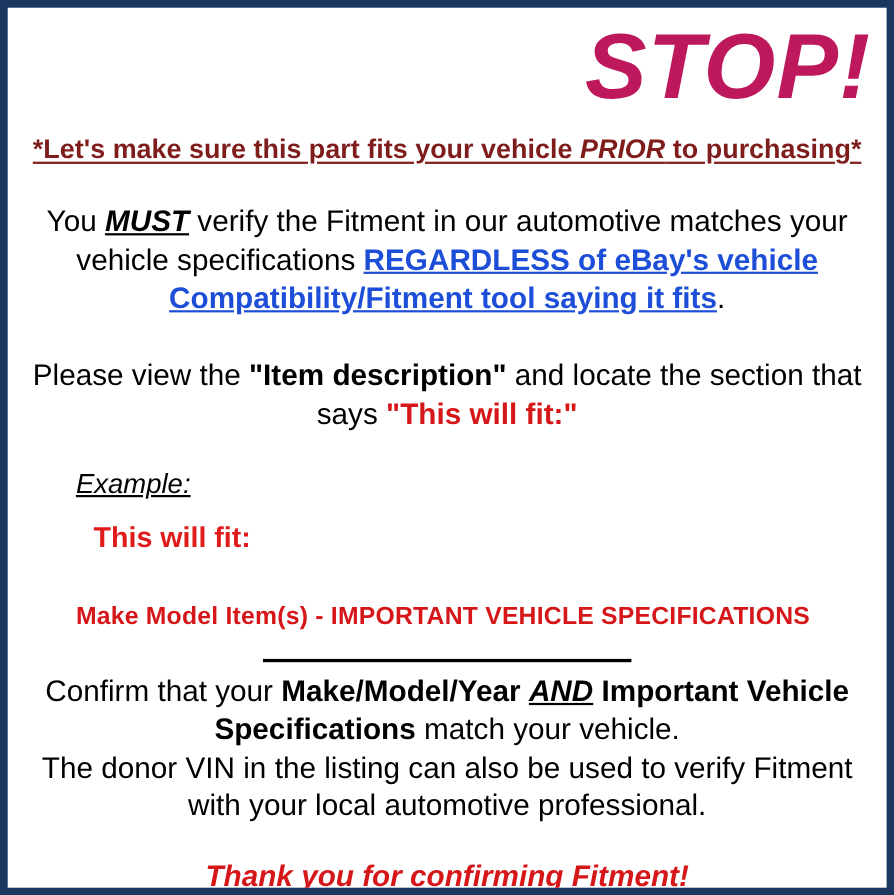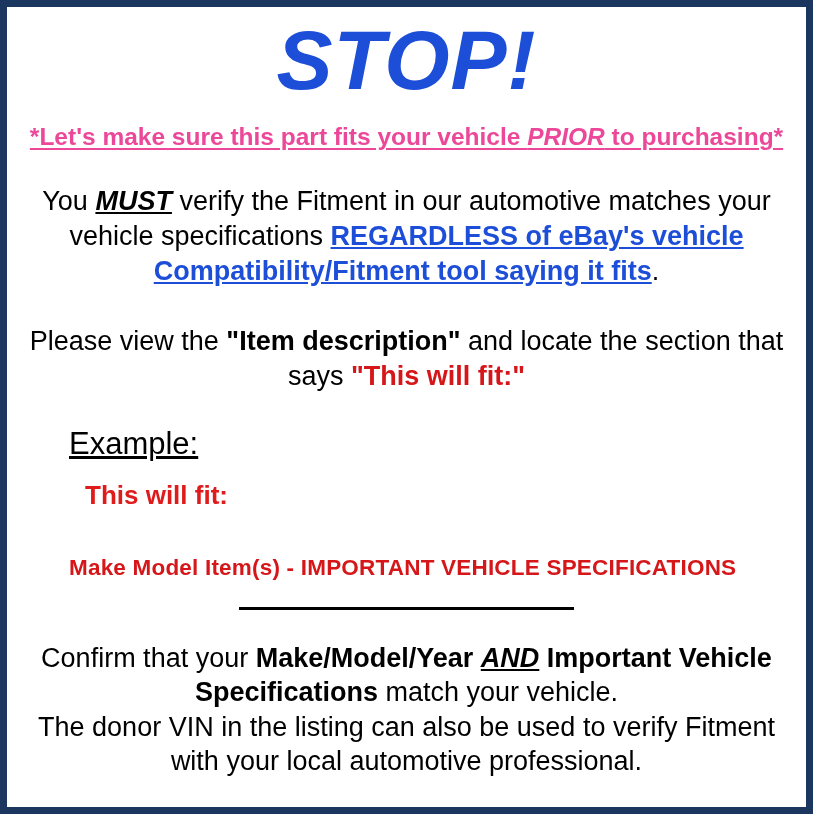--- a/index.html
+++ b/index.html
@@ -33,32 +33,33 @@
 
   
   #stop-heading {
     margin: 0;
     padding-top: 12px;
     font-family: "Liberation Sans", sans-serif;
     font-size: 84px;
     line-height: 0.98;
     font-weight: bold;
     font-style: italic;
-    color: #1d4ed8;
+    color: #be185d;
     letter-spacing: 1px;
+    text-align: right;
   }
 
   
   #subheading {
     margin: 0;
     padding-top: 22px;
     font-size: 24.5px;
     line-height: 1.15;
     font-weight: bold;
-    color: #ec4899;
+    color: #7f1d1d;
     text-decoration: underline;
     text-underline-offset: 3px;
     white-space: nowrap;
   }
   #subheading .ital {
     font-style: italic;
   }
 
   
   .body-para {
@@ -95,22 +96,23 @@
   }
 
   
   #example-block {
     margin-top: 32px;
     text-align: left;
     padding-left: 48px;
   }
   #example-label {
     margin: 0;
-    font-size: 31px;
-    line-height: 1.2;
+    font-size: 25px;
+    line-height: 1.2;
+    font-style: italic;
     color: #000000;
     text-decoration: underline;
     text-underline-offset: 2px;
     display: inline-block;
   }
   #example-fit-line {
     margin: 16px;
     padding-top: 2px;
     font-size: 26px;
     line-height: 1.2;
@@ -136,21 +138,20 @@
     width: 335px;
     height: 3px;
     background: #000000;
     margin: 0 auto;
     border: 0;
   }
 
   
   #para-confirm {
     padding: 0 12px;
-    margin-top: 22px;
   }
   #para-vin {
     padding: 0 8px;
   }
 
   #thank-you {
     margin: 0;
     padding-top: 30px;
     font-size: 27px;
     line-height: 1.2;

